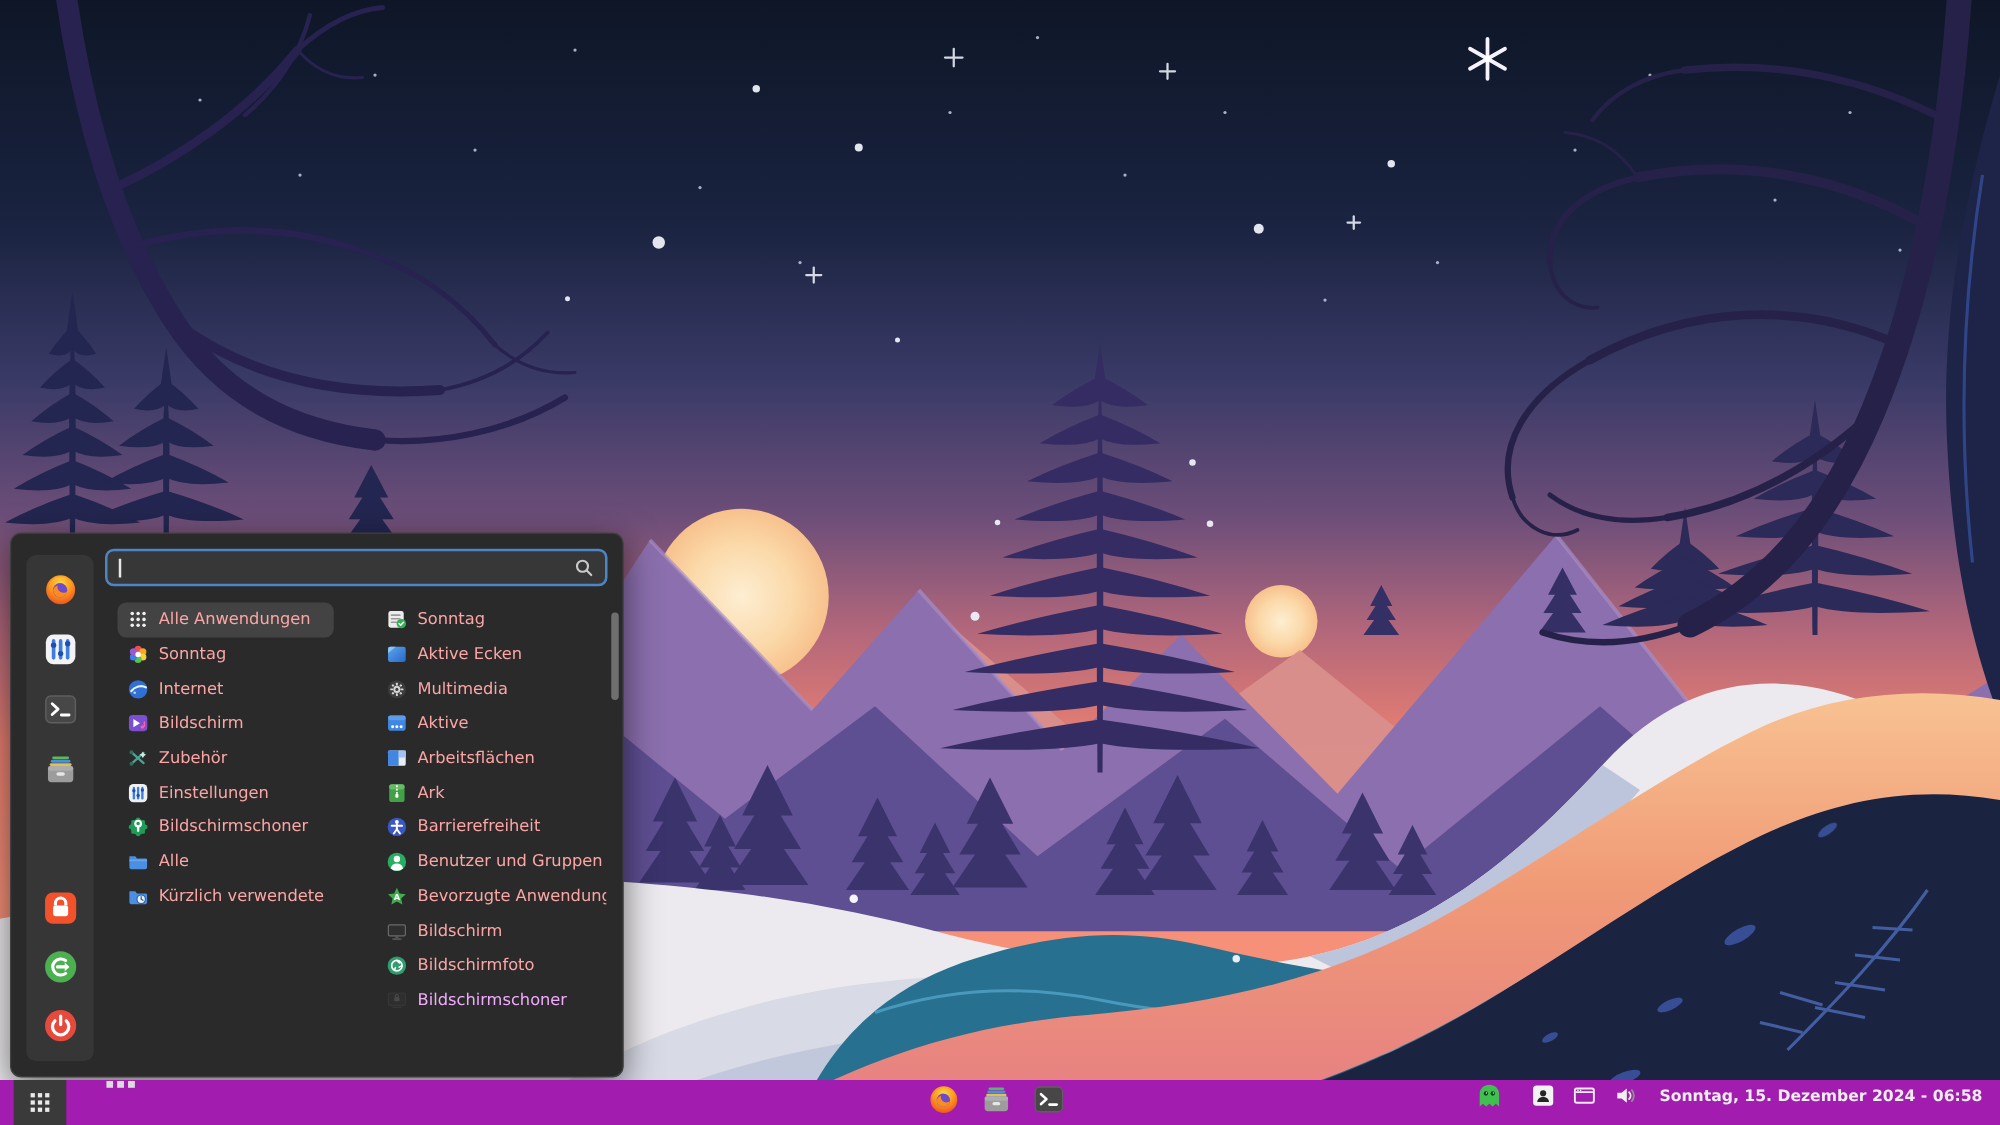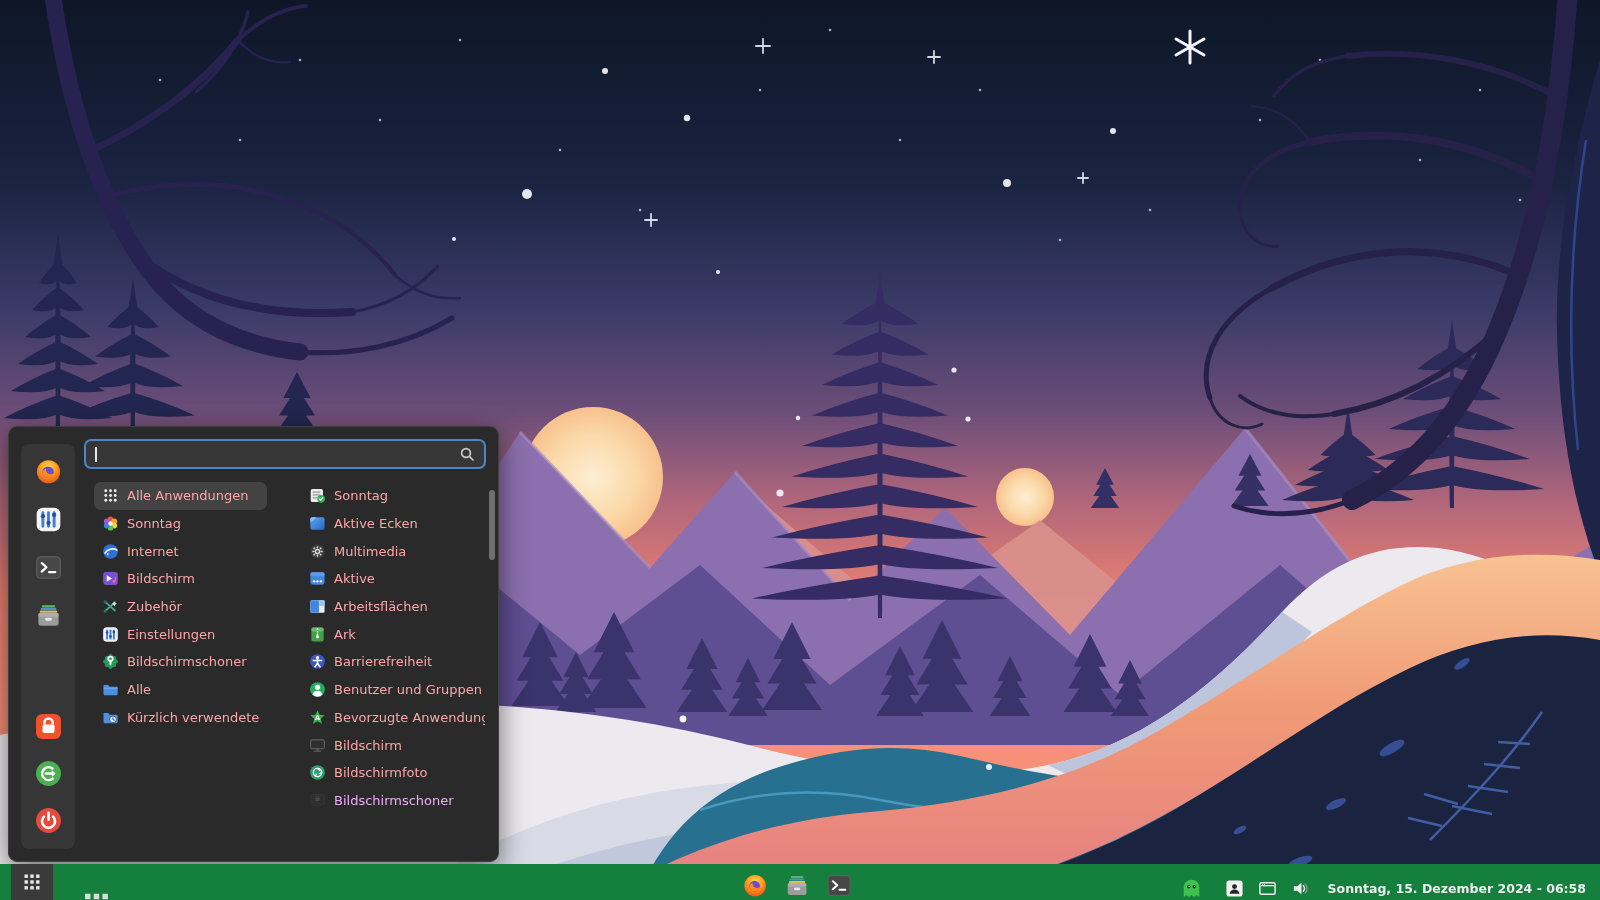--- a/index.html
+++ b/index.html
@@ -1,20 +1,20 @@
 <!DOCTYPE html>
 <html><head>
 <meta charset="utf-8">
 <style>
   html,body{margin:0;padding:0;background:#000;}
   #desktop{position:relative;width:1600px;height:900px;overflow:hidden;font-family:"DejaVu Sans",sans-serif;}
   #wallpaper{position:absolute;left:0;top:0;width:1600px;height:900px;display:block;}
 
   
-  #panel{position:absolute;left:0;bottom:0;width:1600px;height:36px;background:#15803d;display:flex;align-items:flex-end;z-index:5;}
+  #panel{position:absolute;left:0;bottom:0;width:1600px;height:36px;background:#a21caf;display:flex;align-items:flex-start;z-index:5;}
   #menu-btn{width:42px;height:36px;margin-left:11px;background:#3a3a3a;border:none;display:flex;align-items:center;justify-content:center;cursor:pointer;padding:0;}
   #menu-btn svg{width:16px;height:16px;display:block;}
   #window-list{margin-left:32px;display:flex;align-items:center;}
   #window-list svg{width:24px;height:7px;display:block;}
   #launchers{position:absolute;left:50%;transform:translateX(-53%);display:flex;align-items:center;gap:12px;}
   .launcher{width:30px;height:30px;background:none;border:none;padding:2px;display:flex;align-items:center;justify-content:center;cursor:pointer;}
   .launcher svg{width:25px;height:25px;display:block;}
   #panel-right{position:absolute;right:10px;display:flex;align-items:center;}
   .tray-ico{width:22px;height:24px;display:flex;align-items:center;justify-content:center;margin-left:11px;cursor:pointer;background:none;border:none;padding:0;}
   .tray-ico svg{width:19px;height:21px;display:block;}

